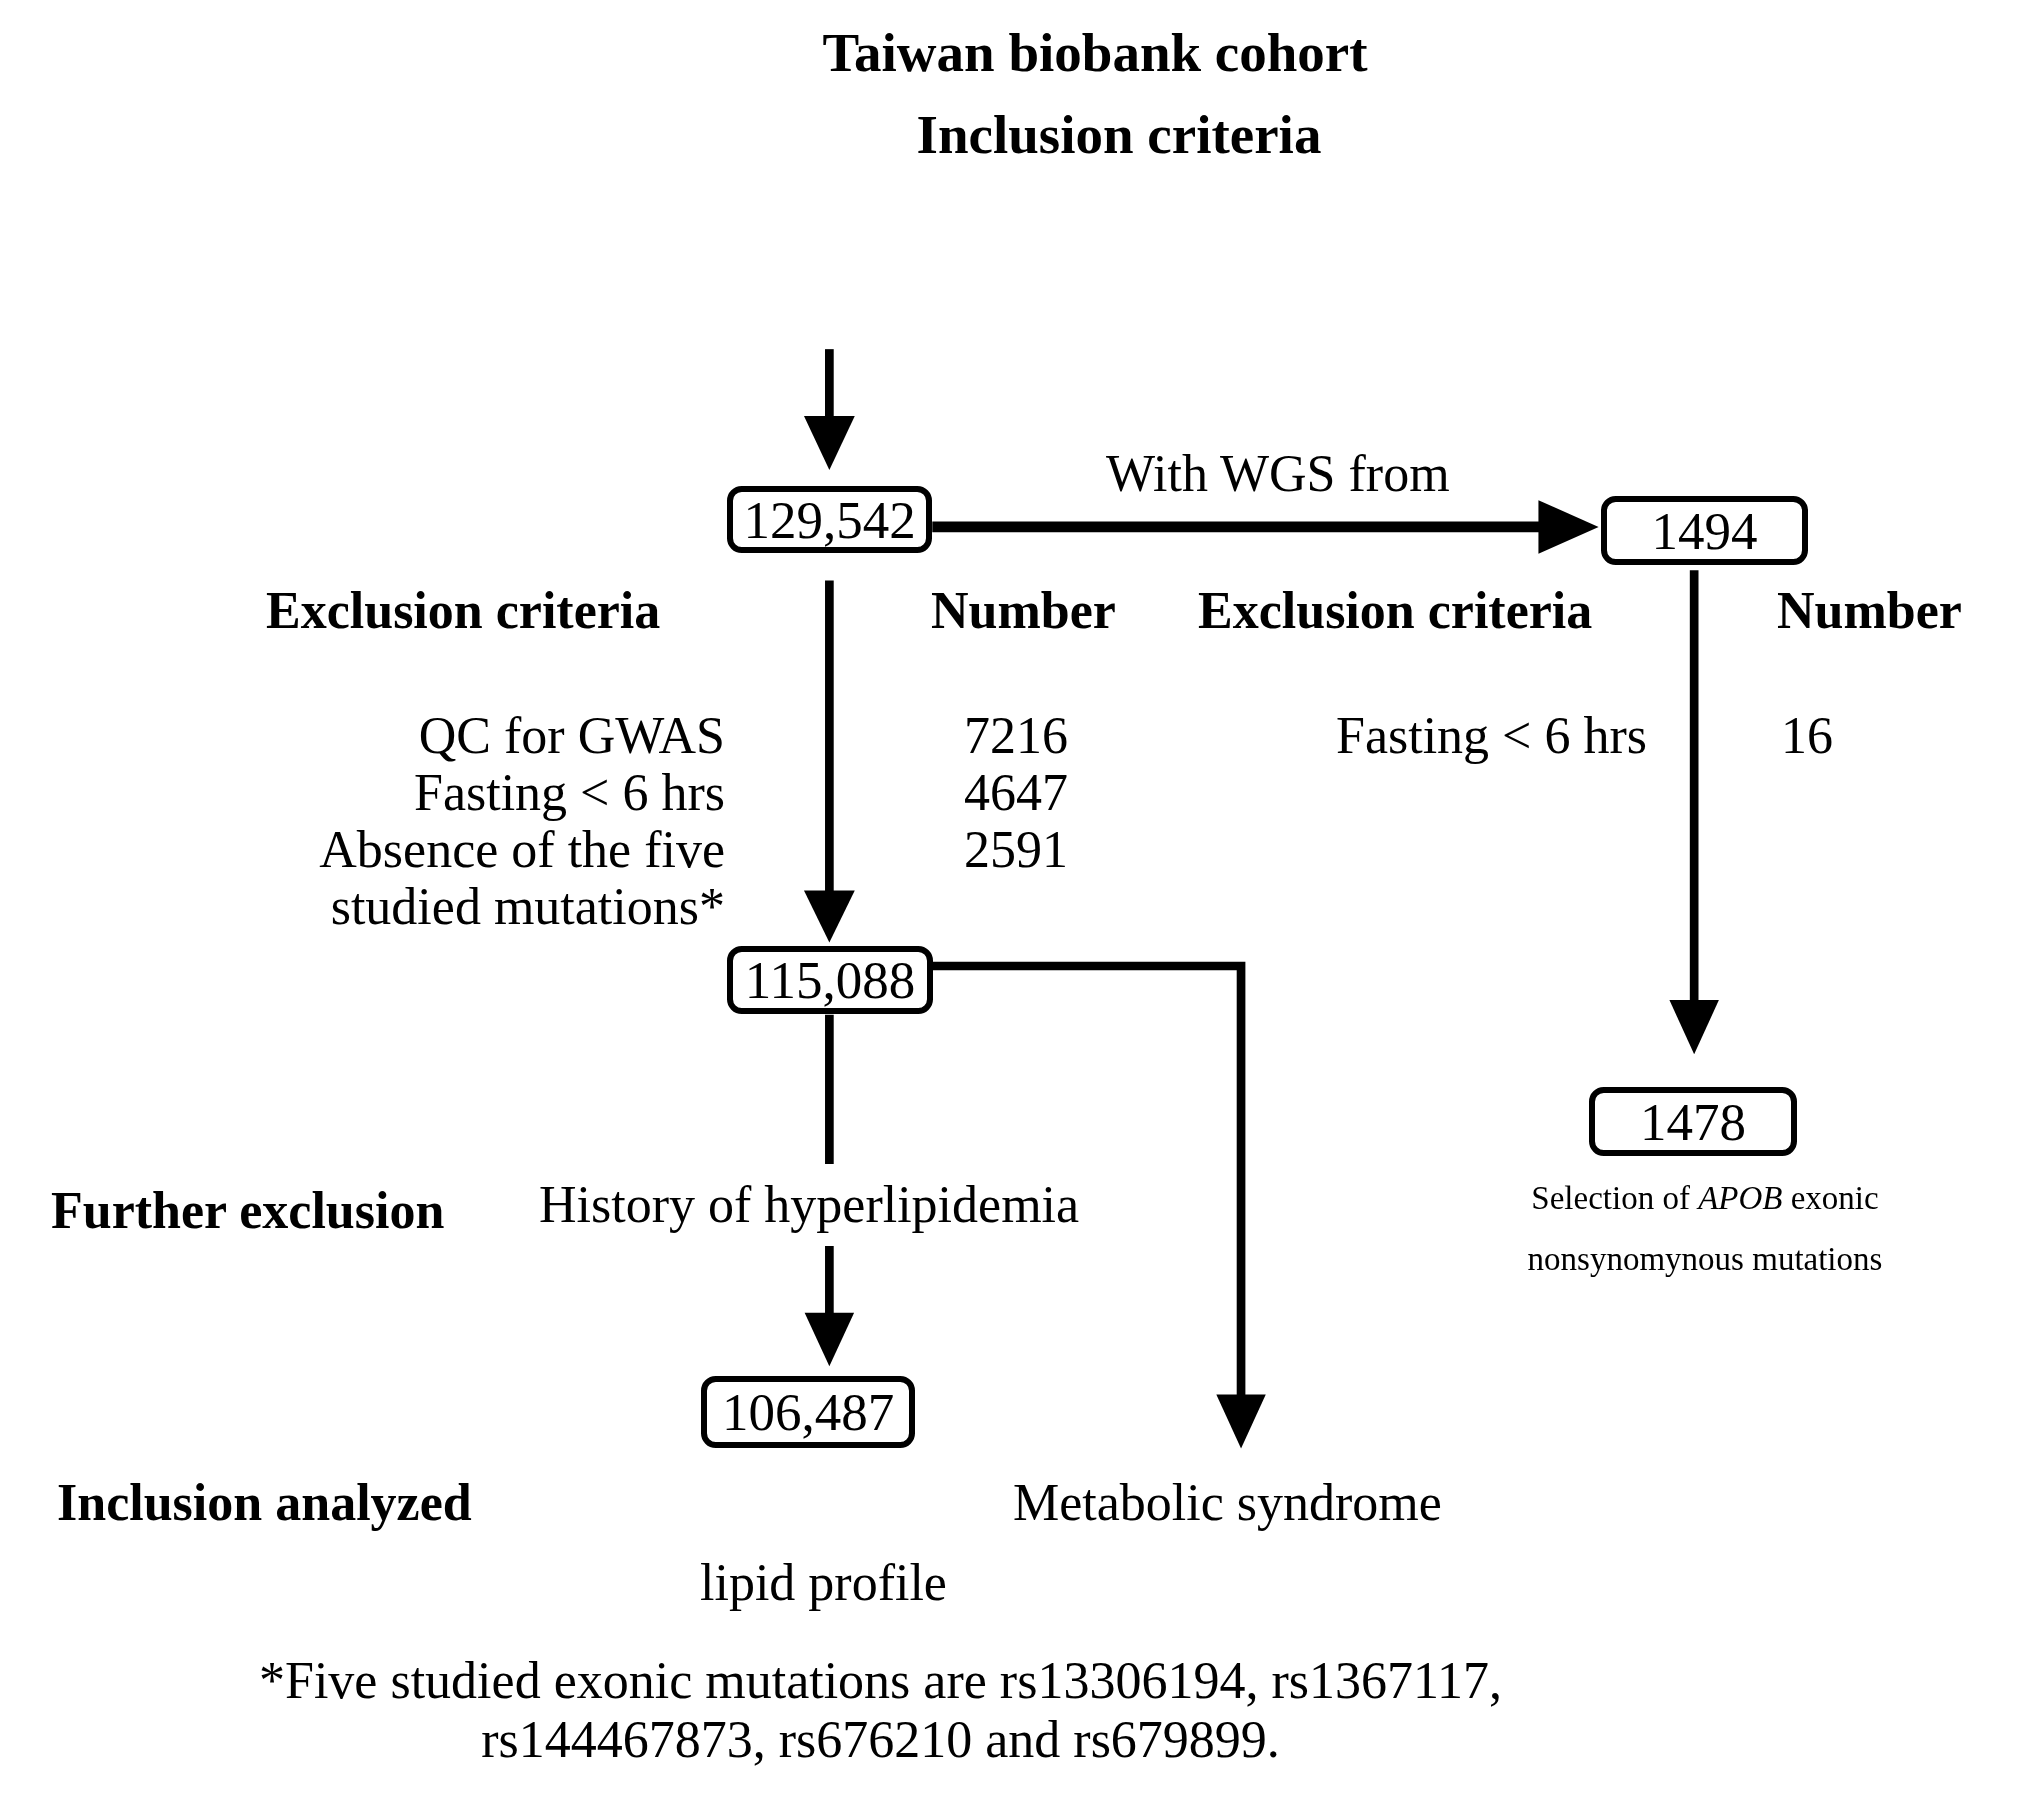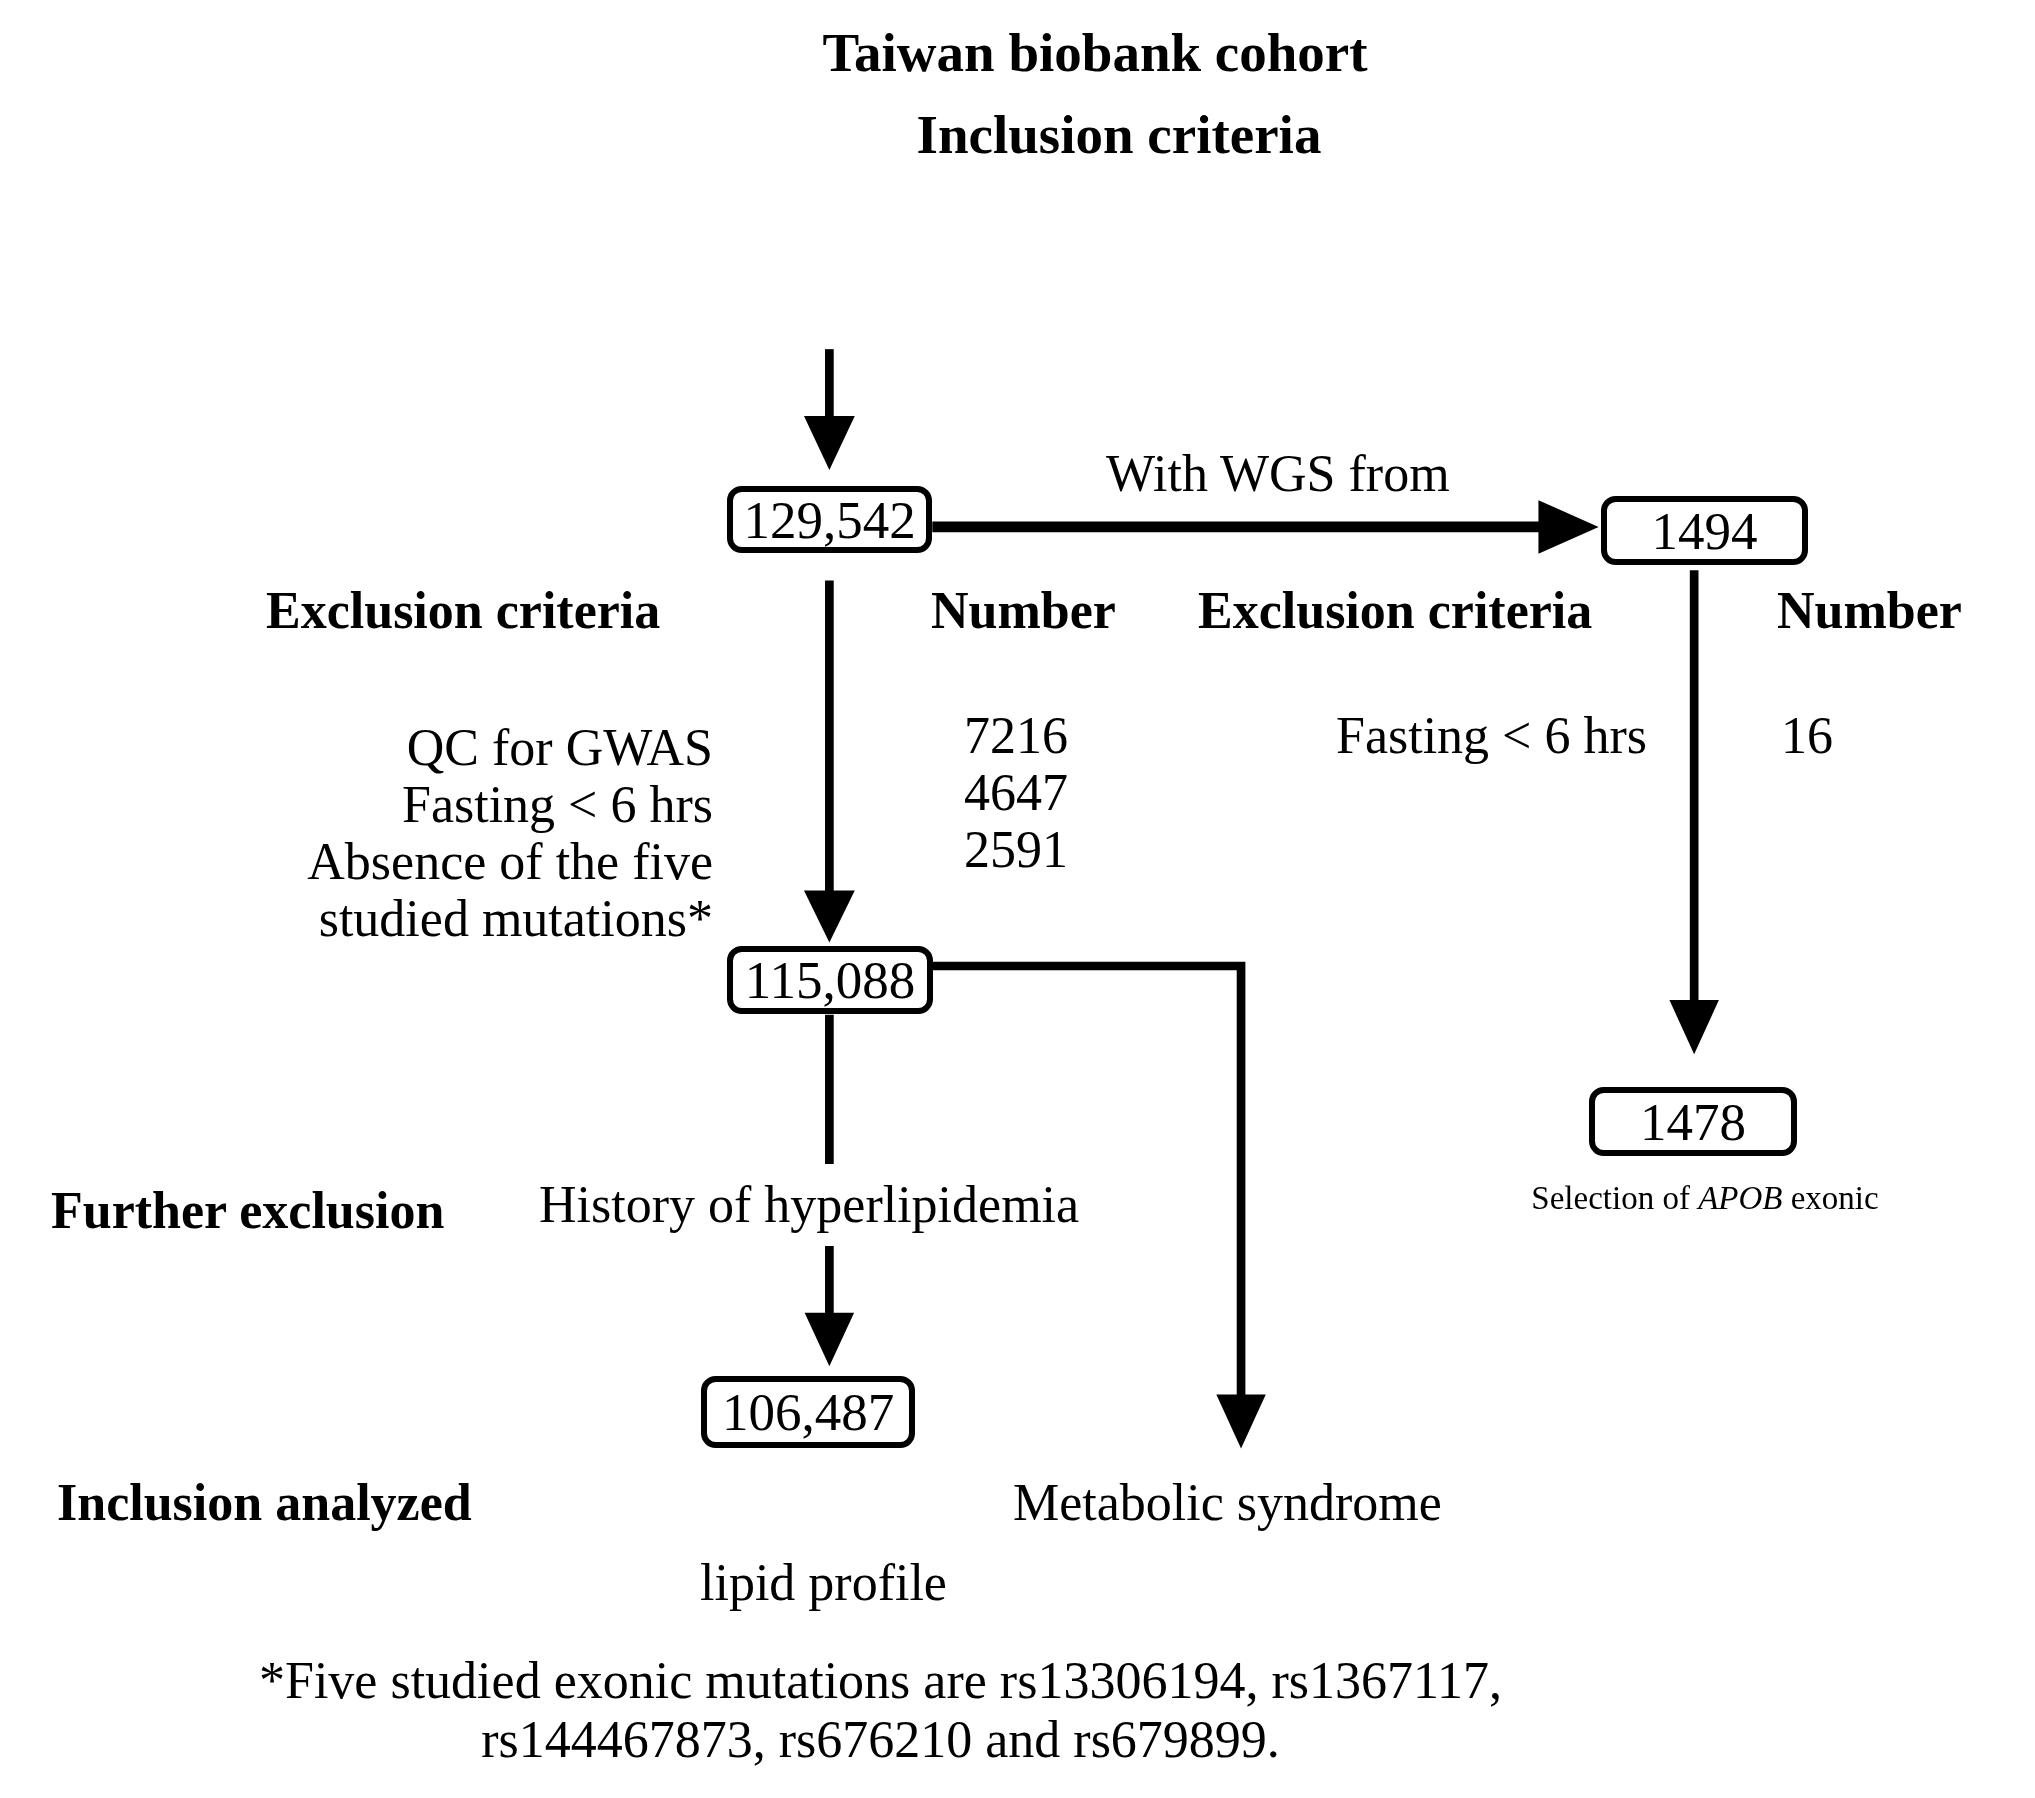--- a/index.html
+++ b/index.html
@@ -71,21 +71,21 @@
   <div class="node" style="left:1589px;top:1087px;width:208px;height:69px;">1478</div>
   <div class="node" style="left:701px;top:1376px;width:214px;height:72px;">106,487</div>
 
   <div class="abs txt" style="left:1106px;top:445px;">With WGS from</div>
 
   <div class="abs txt bold" style="left:266px;top:582px;">Exclusion criteria</div>
   <div class="abs txt bold" style="left:931px;top:582px;">Number</div>
   <div class="abs txt bold" style="left:1198px;top:582px;">Exclusion criteria</div>
   <div class="abs txt bold" style="left:1777px;top:582px;">Number</div>
 
-  <div class="abs txt right collh" style="left:212px;top:707px;width:501px;margin-top:12px;">
+  <div class="abs txt right collh" style="left:224px;top:707px;width:501px;">
     <div class="preline">QC for GWAS</div>
     <div class="preline">Fasting &lt; 6 hrs</div>
     <div class="preline">Absence of the five
 studied mutations*</div>
   </div>
   <div class="abs txt collh" style="left:939px;top:707px;margin-left:25px;">
     <div>7216</div>
     <div>4647</div>
     <div>2591</div>
   </div>
@@ -95,20 +95,21 @@
   </div>
   <div class="abs txt collh" style="left:1781px;top:707px;">
     <div>16</div>
   </div>
 
   <div class="abs txt bold" style="left:51px;top:1182px;">Further exclusion</div>
   <div class="abs txt mask" style="left:535px;top:1164px;">History of hyperlipidemia</div>
 
   <div class="abs txt sel center" style="left:1404px;top:1168px;width:602px;white-space:normal;">
     <div><span>Selection of </span><span class="gene">APOB</span><span> exonic</span></div>
+    <div>nonsynomynous mutations</div>
   </div>
 
   <div class="abs txt bold" style="left:57px;top:1474px;">Inclusion analyzed</div>
   <div class="abs txt" style="left:700px;top:1554px;">lipid profile</div>
   <div class="abs txt" style="left:1013px;top:1474px;">Metabolic syndrome</div>
 
   <div class="abs txt center foot" style="left:145px;top:1651px;width:1471px;">
     <div>*Five studied exonic mutations are rs13306194, rs1367117,</div>
     <div>rs144467873, rs676210 and rs679899.</div>
   </div>

